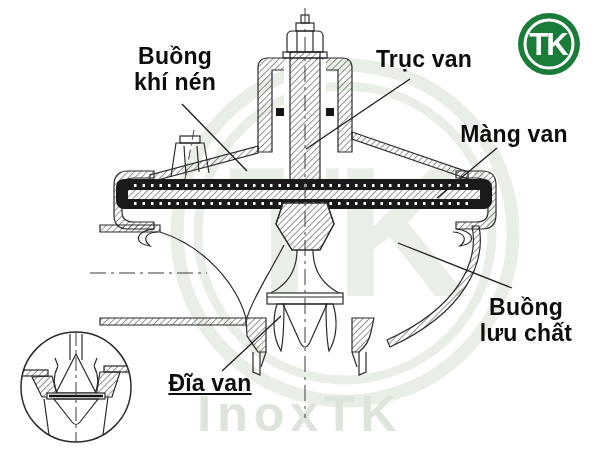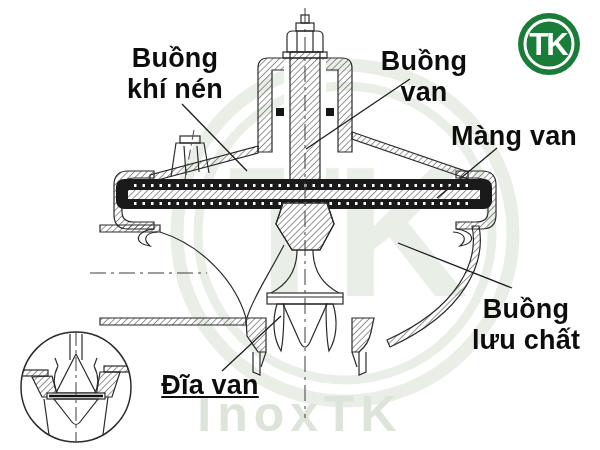--- a/index.html
+++ b/index.html
@@ -2,21 +2,21 @@
 <html><head>
 <meta charset="utf-8">
 <style>
   html,body{margin:0;padding:0;background:#fff;}
   .stage{
     position:relative;width:600px;height:450px;background:#ffffff;
     overflow:hidden;font-family:"Liberation Sans",sans-serif;
   }
   .stage svg{position:absolute;left:0;top:0;}
   .lbl{
-    position:absolute;font-weight:700;font-size:27px;color:#0d0d0d;
+    position:absolute;font-weight:700;font-size:23px;color:#0d0d0d;
     text-align:center;white-space:pre-line;line-height:1.15;
     letter-spacing:0.2px;
   }
 </style>
 </head>
 <body>
 
 <div class="stage">
 
   <svg width="600" height="450" viewBox="0 0 600 450">
@@ -157,21 +157,21 @@
     <g>
       <circle cx="549" cy="44" r="31" fill="#1a7c39"></circle>
       <circle cx="549" cy="44" r="24" fill="none" stroke="#ffffff" stroke-width="3"></circle>
       <text x="548" y="55" font-size="31" font-weight="800" text-anchor="middle" letter-spacing="-2" fill="#ffffff">TK</text>
     </g>
   </svg>
 
   <div class="lbl" style="left:100px;top:43px;width:150px;">Buồng
 khí nén</div>
 
-  <div class="lbl" style="left:354px;top:46px;width:140px;">Buồng van</div>
+  <div class="lbl" style="left:354px;top:46px;width:140px;">Trục van</div>
 
   <div class="lbl" style="left:444px;top:121px;width:140px;">Màng van</div>
 
   <div class="lbl" style="left:451px;top:294px;width:150px;">Buồng
 lưu chất</div>
 
   <div class="lbl" style="left:150px;top:370px;width:120px;text-decoration:underline;">Đĩa van</div>
 </div>
 
 </body></html>

